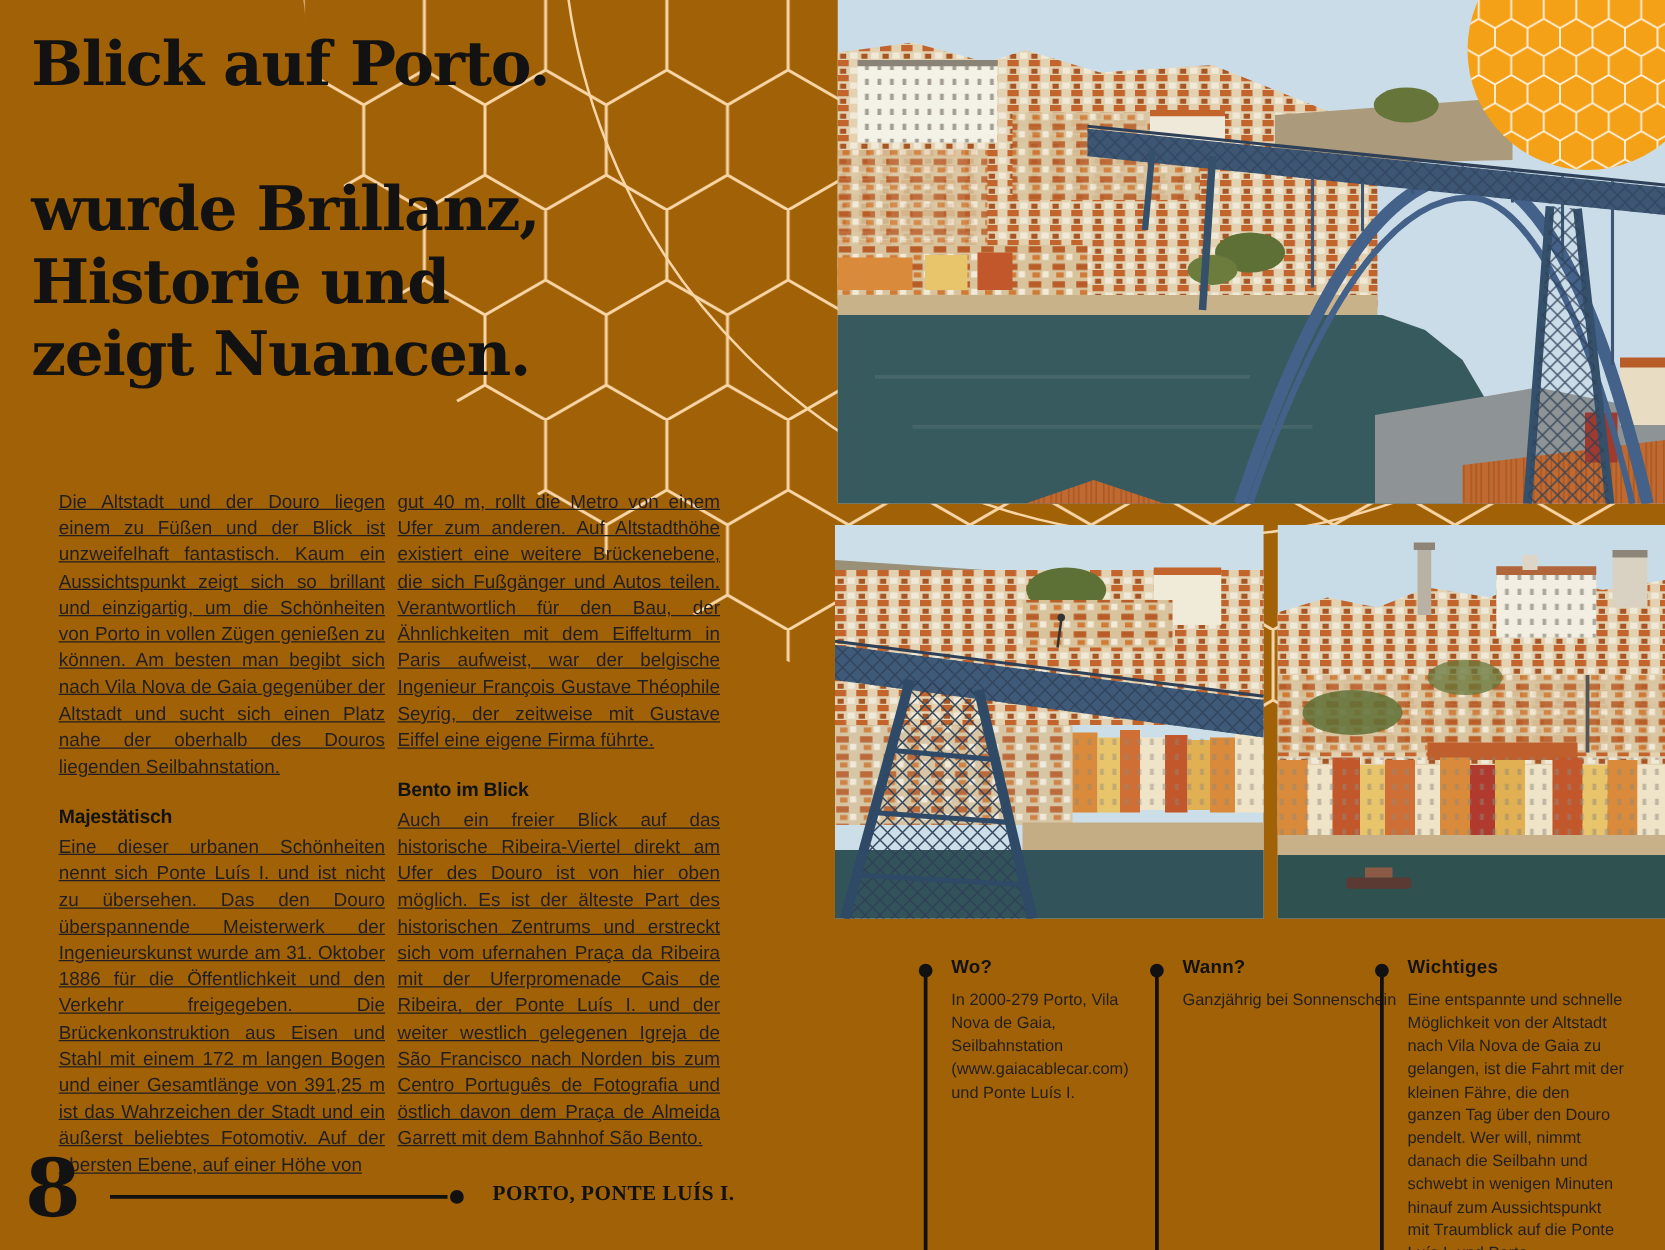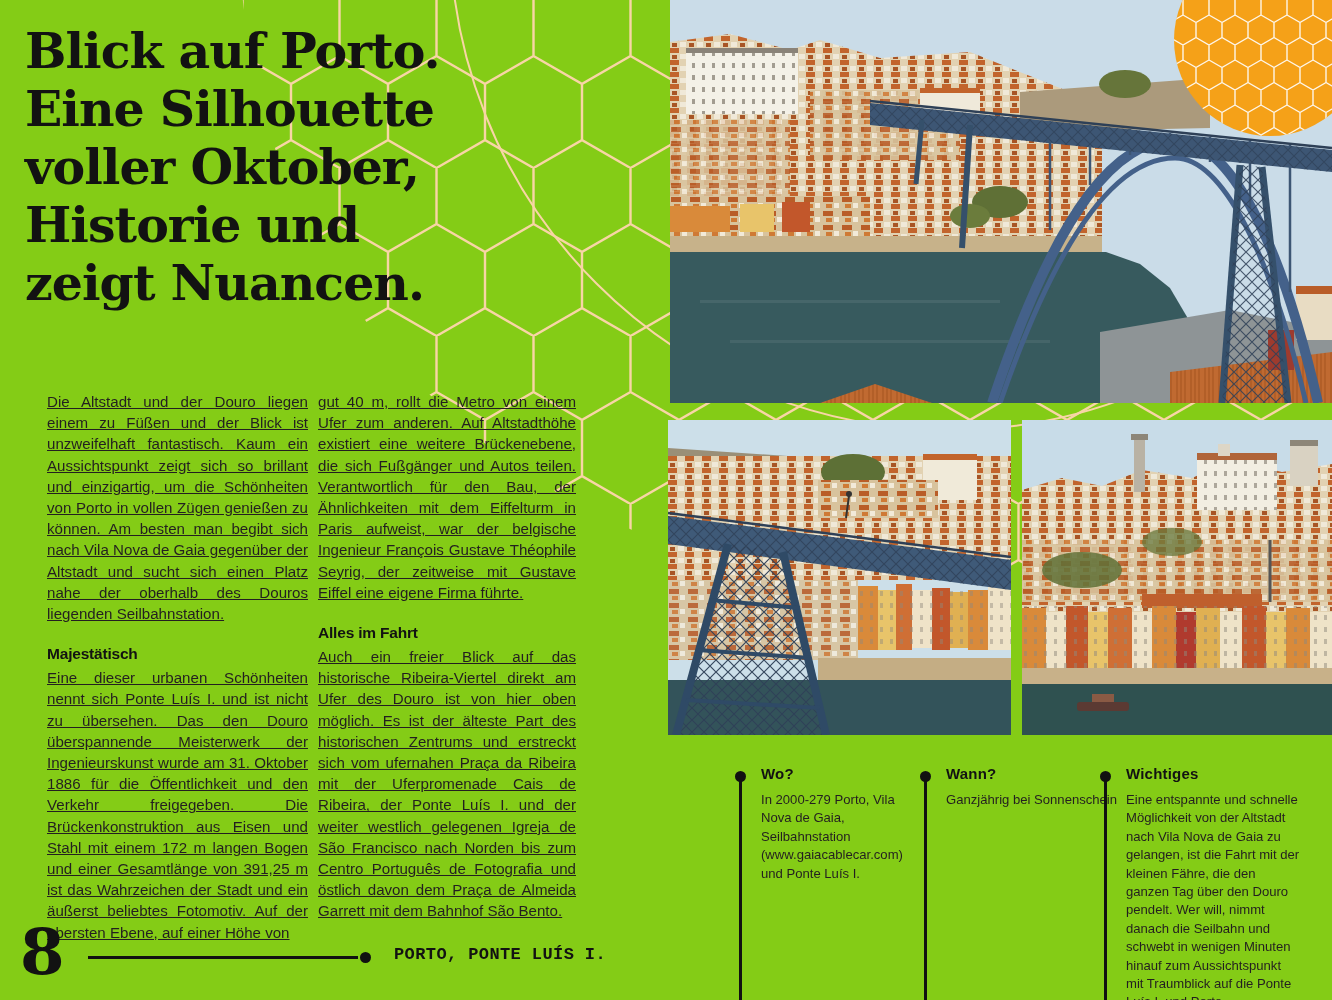--- a/index.html
+++ b/index.html
@@ -1,17 +1,17 @@
 <!DOCTYPE html>
 <html lang="de"><head>
 <meta charset="utf-8">
 <style>
   html,body{margin:0;padding:0;background:#888;}
   #page{
-    position:relative;width:1332px;height:1000px;background:#84cc16;
+    position:relative;width:1332px;height:1000px;background:#a16207;
     overflow:hidden;font-family:"Liberation Sans",sans-serif;color:#231F20;
   }
   .abs{position:absolute;}
   
   #bg-pattern{left:0;top:0;width:1332px;height:1000px;z-index:0;pointer-events:none;}
   
   #headline{
     left:25px;top:22px;width:470px;z-index:2;
     font-family:"DejaVu Serif","Liberation Serif",serif;font-weight:700;
     font-size:49px;line-height:58px;letter-spacing:-1px;color:#121212;
@@ -48,21 +48,21 @@
   .info-text{font-size:13.1px;line-height:18.4px;margin:0;color:#231F20;}
   
   #page-number{
     left:20px;top:916px;z-index:2;font-family:"DejaVu Serif","Liberation Serif",serif;
     font-weight:700;font-size:64px;line-height:72px;color:#121212;
   }
   #footer-rule{left:88px;top:956px;width:270px;height:3px;background:#111;z-index:2;}
   #footer-dot{left:360px;top:952px;width:11px;height:11px;border-radius:50%;
     background:#111;z-index:2;}
   #footer-label{
-    left:394px;top:945px;z-index:2;font-family:Liberation Mono, monospace;
+    left:394px;top:945px;z-index:2;font-family:Liberation Serif, serif;
     font-weight:700;font-size:17px;letter-spacing:0.4px;color:#121212;white-space:nowrap;text-align:center;
   }
 </style>
 </head>
 <body>
 
 <div id="page">
 
   <svg width="0" height="0" style="position:absolute" aria-hidden="true">
     <defs>
@@ -97,35 +97,35 @@
     </defs>
   </svg>
 
   <svg id="bg-pattern" class="abs" width="1332" height="1000" viewBox="0 0 1332 1000" aria-hidden="true">
     <circle cx="880" cy="-60" r="640" fill="url(#cubesBig)"></circle>
     <circle cx="950" cy="-70" r="500" fill="none" stroke="#F8D5A6" stroke-width="2"></circle>
   </svg>
 
   <h1 id="headline" class="abs" style="margin:0;">
     <span>Blick auf Porto.</span><br>
-    <span>Eine Silhouette</span><br>
-    <span>voller Oktober,</span><br>
+    <br>
+    <span>wurde Brillanz,</span><br>
     <span>Historie und</span><br>
     <span>zeigt Nuancen.</span>
   </h1>
 
   <div id="col1" class="abs bodycol">
     <p>Die Altstadt und der Douro liegen einem zu Füßen und der Blick ist unzweifelhaft fantastisch. Kaum ein Aussichtspunkt zeigt sich so brillant und einzigartig, um die Schönheiten von Porto in vollen Zügen genießen zu können. Am besten man begibt sich nach Vila Nova de Gaia gegenüber der Altstadt und sucht sich einen Platz nahe der oberhalb des Douros liegenden Seilbahnstation.</p>
     <h3>Majestätisch</h3>
     <p>Eine dieser urbanen Schönheiten nennt sich Ponte Luís I. und ist nicht zu übersehen. Das den Douro überspannende Meisterwerk der Ingenieurskunst wurde am 31. Oktober 1886 für die Öffentlichkeit und den Verkehr freigegeben. Die Brückenkonstruktion aus Eisen und Stahl mit einem 172 m langen Bogen und einer Gesamtlänge von 391,25 m ist das Wahrzeichen der Stadt und ein äußerst beliebtes Fotomotiv. Auf der obersten Ebene, auf einer Höhe von</p>
   </div>
 
   <div id="col2" class="abs bodycol">
     <p>gut 40 m, rollt die Metro von einem Ufer zum anderen. Auf Altstadthöhe existiert eine weitere Brückenebene, die sich Fußgänger und Autos teilen. Verantwortlich für den Bau, der Ähnlichkeiten mit dem Eiffelturm in Paris aufweist, war der belgische Ingenieur François Gustave Théophile Seyrig, der zeitweise mit Gustave Eiffel eine eigene Firma führte.</p>
-    <h3>Alles im Fahrt</h3>
+    <h3>Bento im Blick</h3>
     <p>Auch ein freier Blick auf das historische Ribeira-Viertel direkt am Ufer des Douro ist von hier oben möglich. Es ist der älteste Part des historischen Zentrums und erstreckt sich vom ufernahen Praça da Ribeira mit der Uferpromenade Cais de Ribeira, der Ponte Luís I. und der weiter westlich gelegenen Igreja de São Francisco nach Norden bis zum Centro Português de Fotografia und östlich davon dem Praça de Almeida Garrett mit dem Bahnhof São Bento.</p>
   </div>
 
   <svg id="photo-main" class="abs photo" role="img" width="662" height="403" viewBox="0 0 662 403" preserveAspectRatio="none" aria-label="Blick auf die Ponte Luís I über den Douro mit der Altstadt von Porto">
     <rect width="662" height="403" fill="#CADCE8"></rect>
 
     <path d="M0,42 L60,34 L120,50 L150,40 L210,58 L300,52 L360,76 L410,96 L432,120 L432,246 L0,246 Z" fill="url(#cityA)"></path>
     <rect x="140" y="90" width="150" height="70" fill="url(#cityB)" opacity="0.9"></rect>
     <rect x="0" y="120" width="120" height="95" fill="url(#cityB)" opacity="0.85"></rect>
 

